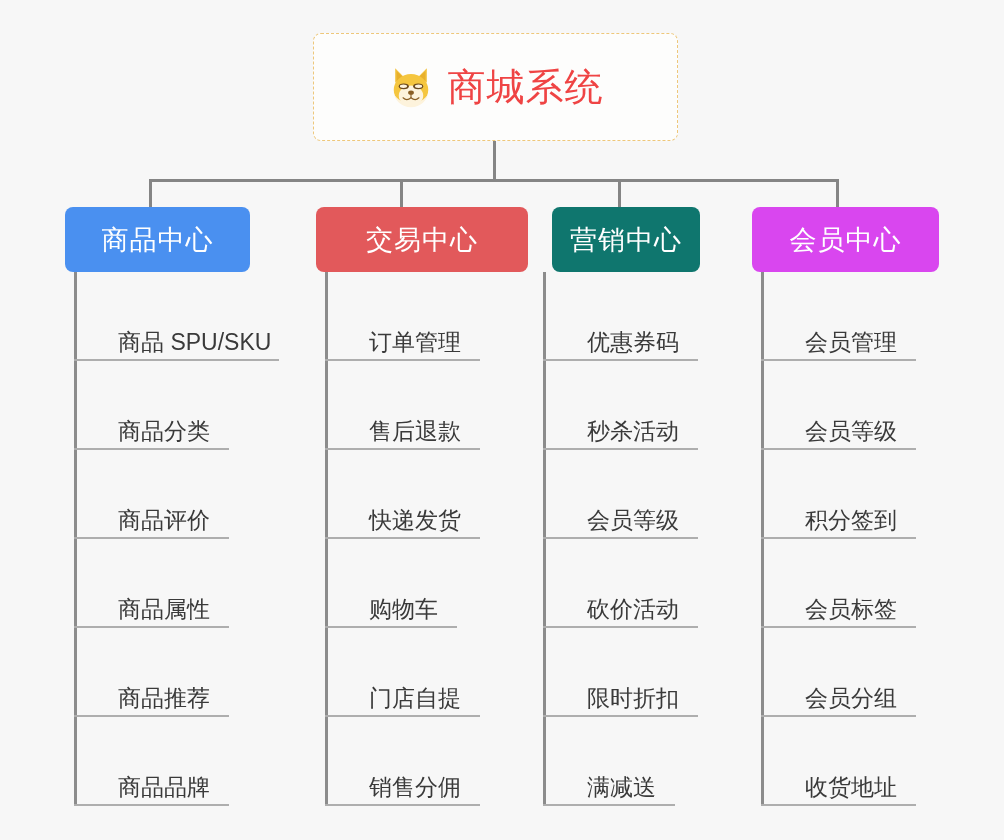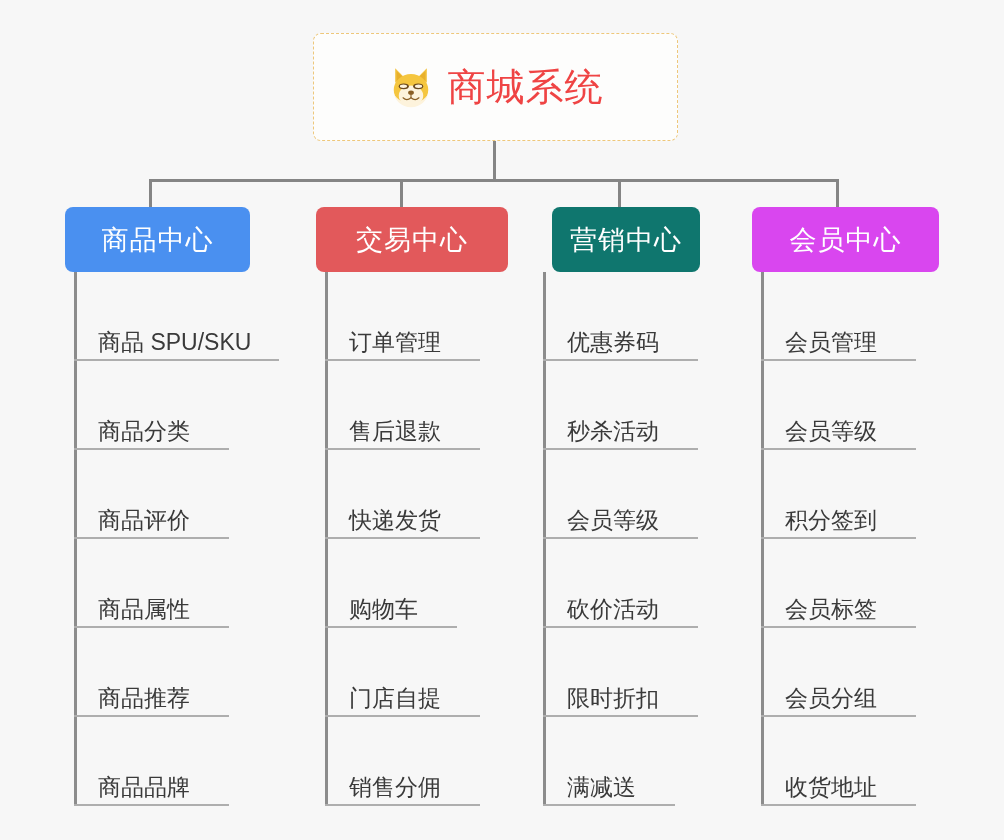--- a/index.html
+++ b/index.html
@@ -92,21 +92,21 @@
     padding: 0;
     list-style: none;
   }
   .leaf-item {
     position: relative;
     height: 89px;
     box-sizing: border-box;
     display: flex;
     align-items: flex-end;
     justify-content: flex-start;
-    padding-left: 24px;
+    padding-left: 44px;
     padding-bottom: 6px;
   }
   .leaf-item .leaf-rule {
     position: absolute;
     left: 0;
     bottom: 0;
     height: 2px;
     background: #aeaeae;
   }
   .leaf-label {
@@ -180,21 +180,21 @@
         <span class="leaf-label">商品推荐</span>
       </li>
       <li class="leaf-item">
         <span class="leaf-rule" style="width:155px;"></span>
         <span class="leaf-label">商品品牌</span>
       </li>
     </ul>
   </div>
 
   <div class="branch" style="left:309px;">
-    <div class="branch-header" style="width:192px; background:#e2595b;">
+    <div class="branch-header" style="width:212px; background:#e2595b;">
       <span>交易中心</span>
     </div>
     <div class="branch-trunk" style="height:534px;"></div>
     <ul class="leaf-list">
       <li class="leaf-item">
         <span class="leaf-rule" style="width:155px;"></span>
         <span class="leaf-label">订单管理</span>
       </li>
       <li class="leaf-item">
         <span class="leaf-rule" style="width:155px;"></span>

